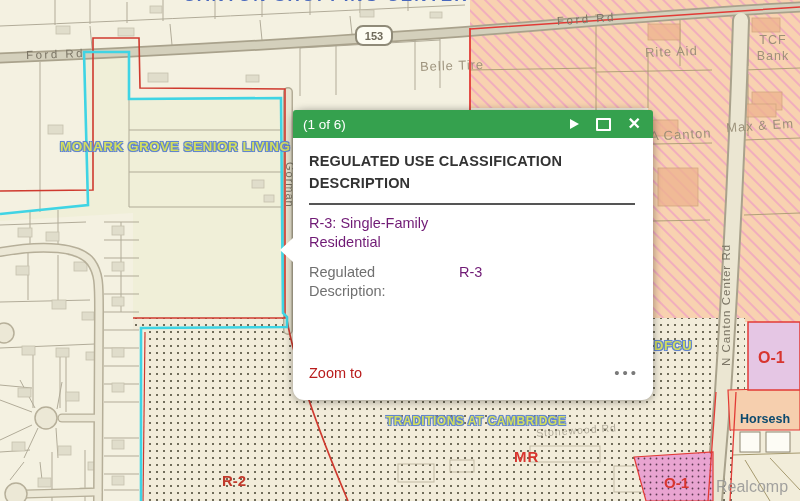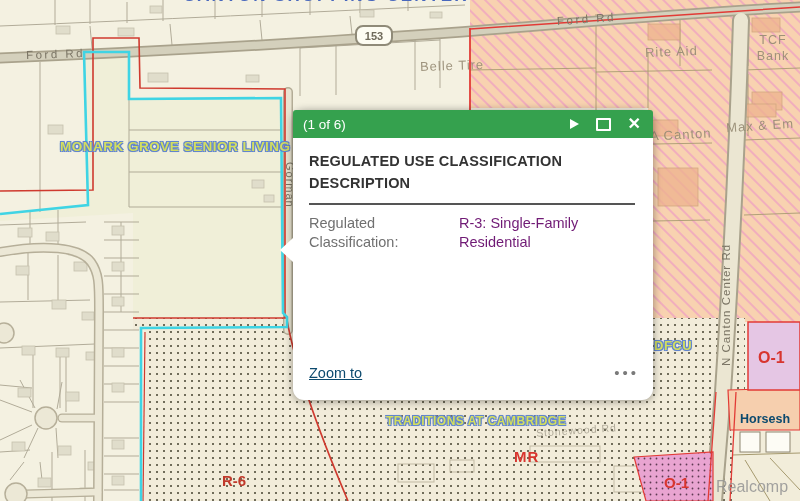--- a/index.html
+++ b/index.html
@@ -37,21 +37,21 @@
   .max-sq{width:11px;height:9px;border:2px solid #fff;border-radius:1px;}
   .close-x{font-size:16px;font-weight:700;line-height:1;}
   .popup-body{padding:13px 18px 0 16px;}
   .popup-title{font-size:14.5px;font-weight:700;color:#333;line-height:1.5;letter-spacing:.2px;max-width:322px;}
   .divider{border:none;border-top:2px solid #555;margin:8px 0 4px 0;}
   .field-row{display:grid;grid-template-columns:150px 1fr;padding:5.5px 0;font-size:14.5px;line-height:1.3;}
   .field-label{color:#707070;padding-right:8px;}
   .field-value{color:#701a75;}
   .popup-footer{position:absolute;left:0;right:0;bottom:0;height:34px;display:flex;
     align-items:center;padding:0 14px 10px 16px;}
-  .zoom-to{color:#0c4a6e;font-size:14.5px;text-decoration:underline;cursor:pointer;}
+  .zoom-to{color:#b91c1c;font-size:14.5px;cursor:pointer;}
   .ellipsis{margin-left:auto;color:#7a7a7a;font-size:15px;letter-spacing:3px;cursor:pointer;line-height:0;}
 </style>
 </head>
 <body>
 
 <div id="map">
 <svg width="800" height="501" viewBox="0 0 800 501">
   <defs>
     <pattern id="dots" width="7" height="7" patternUnits="userSpaceOnUse">
       <rect width="7" height="7" fill="#f2ecda"></rect>
@@ -192,21 +192,21 @@
 <div class="lbl poi-lbl" style="left:645px;top:44px;transform:rotate(-2deg);">Rite Aid</div>
 <div class="lbl poi-lbl" style="left:752px;top:32px;width:42px;text-align:center;white-space:normal;line-height:1.3;font-size:12.5px;">TCF Bank</div>
 <div class="lbl poi-lbl" style="left:726px;top:118px;transform:rotate(-4deg);">Max &amp; Em</div>
 <div class="lbl poi-lbl" style="left:650px;top:127px;transform:rotate(-3deg);">A Canton</div>
 <div class="lbl road-lbl vert-up" style="left:726px;top:305px;font-size:11.5px;letter-spacing:1px;">N Canton Center Rd</div>
 <div class="lbl lime-lbl" style="left:654px;top:338px;font-size:13px;">DFCU</div>
 <div class="lbl red-zone-lbl" style="left:758px;top:349px;font-size:16px;">O-1</div>
 <div class="lbl lime-lbl" style="left:386px;top:414px;font-size:12px;">TRADITIONS AT CAMBRIDGE</div>
 <div class="lbl road-lbl" style="left:536px;top:424px;font-size:10.5px;letter-spacing:1px;transform:rotate(-4deg);opacity:.55;">Stonewood Rd</div>
 <div class="lbl red-zone-lbl" style="left:514px;top:448px;font-size:15px;letter-spacing:1px;">MR</div>
-<div class="lbl red-zone-lbl" style="left:222px;top:472px;font-size:15px;color:#c0392b;">R-6</div>
+<div class="lbl red-zone-lbl" style="left:222px;top:472px;font-size:15px;color:#c0392b;">R-2</div>
 <div class="lbl" style="left:740px;top:412px;font-size:12.5px;color:#0c4a6e;font-weight:bold;">Horsesh</div>
 <div class="lbl red-zone-lbl" style="left:664px;top:474px;font-size:15px;">O-1</div>
 <div class="lbl watermark" style="left:716px;top:478px;">Realcomp</div>
 
 <div class="popup">
   <div class="popup-arrow"></div>
 
   <div class="popup-header">
     <span class="popup-pager">(1 of 6)</span>
     <span class="hdr-btn">
@@ -216,24 +216,27 @@
         <span class="max-sq"></span>
       </span>
     <span class="hdr-btn close-x">✕</span>
   </div>
 
   <div class="popup-body">
     <div class="popup-title">REGULATED USE CLASSIFICATION DESCRIPTION</div>
     <hr class="divider">
 
     <div class="field-row">
-      <span class="field-label">Regulated Classification:</span>
       <span class="field-value">R-3: Single-Family Residential</span>
     </div>
     <div class="field-row">
+      <span class="field-label">Regulated Description:</span>
+      <span class="field-value">R-3</span>
+    </div>
+    <div class="field-row">
     </div>
   </div>
 
   <div class="popup-footer">
     <span class="zoom-to">Zoom to</span>
     <span class="ellipsis">•••</span>
   </div>
 </div>
 
 </body></html>

